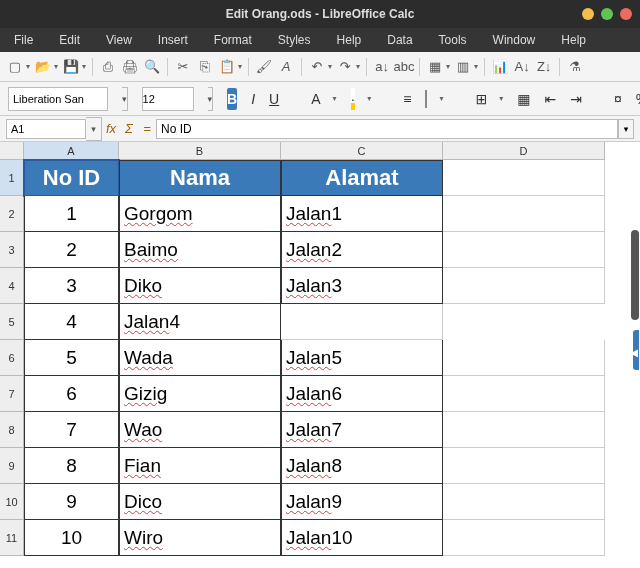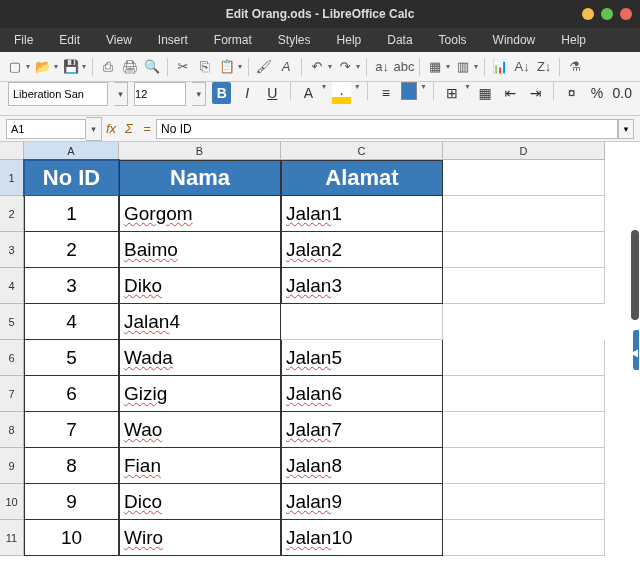--- a/index.html
+++ b/index.html
@@ -14,21 +14,21 @@
 .wc-close { background: #ed6a5e; }
 
 .menubar { background: #353535; height: 24px; display: flex; align-items: center; padding: 0 6px; gap: 10px; }
 .menubar span { color: #ddd; font-size: 12px; padding: 3px 8px; cursor: pointer; }
 
 .toolbar1 { background: #f4f4f4; height: 30px; display: flex; align-items: center; padding: 0 6px; gap: 4px; border-bottom: 1px solid #ccc; }
 .tb-icon { width: 18px; height: 18px; display: flex; align-items: center; justify-content: center; color: #555; font-size: 13px; cursor: pointer; }
 .tb-sep { width: 1px; height: 18px; background: #ccc; margin: 0 2px; }
 .tb-dd { font-size: 8px; color: #666; margin-left: -2px; }
 
-.toolbar2 { background: #f4f4f4; height: 34px; display: flex; padding: 0 8px; gap: 6px; border-bottom: 1px solid #ccc; }
+.toolbar2 { background: #f4f4f4; height: 34px; display: flex; align-items: center; padding: 0 8px; gap: 14px; border-bottom: 1px solid #ccc; }
 .font-name { width: 100px; height: 24px; border: 1px solid #bbb; padding: 0 4px; font-size: 11px; }
 .font-size { width: 52px; height: 24px; border: 1px solid #bbb; padding: 0 0; font-size: 11px; text-align: left; }
 .combo-arrow { width: 16px; height: 24px; border: 1px solid #bbb; border-left: none; display: flex; align-items: center; justify-content: center; font-size: 9px; color: #555; }
 .fmt-btn { width: 22px; height: 22px; display: flex; align-items: center; justify-content: center; font-size: 14px; color: #333; cursor: pointer; }
 .fmt-btn.active { background: #3a7ab8; color: #fff; border-radius: 2px; }
 .color-swatch { width: 18px; height: 18px; background: #3a7ab8; border: 1px solid #888; }
 
 .formula-bar { background: #f4f4f4; height: 26px; display: flex; align-items: center; padding: 0 6px; border-bottom: 1px solid #ccc; }
 .cell-ref { width: 80px; height: 20px; border: 1px solid #bbb; padding: 0 4px; font-size: 11px; background: #fff; }
 .fb-icon { width: 18px; height: 18px; display: flex; align-items: center; justify-content: center; font-size: 13px; color: #a16207; cursor: pointer; font-style: italic; }

